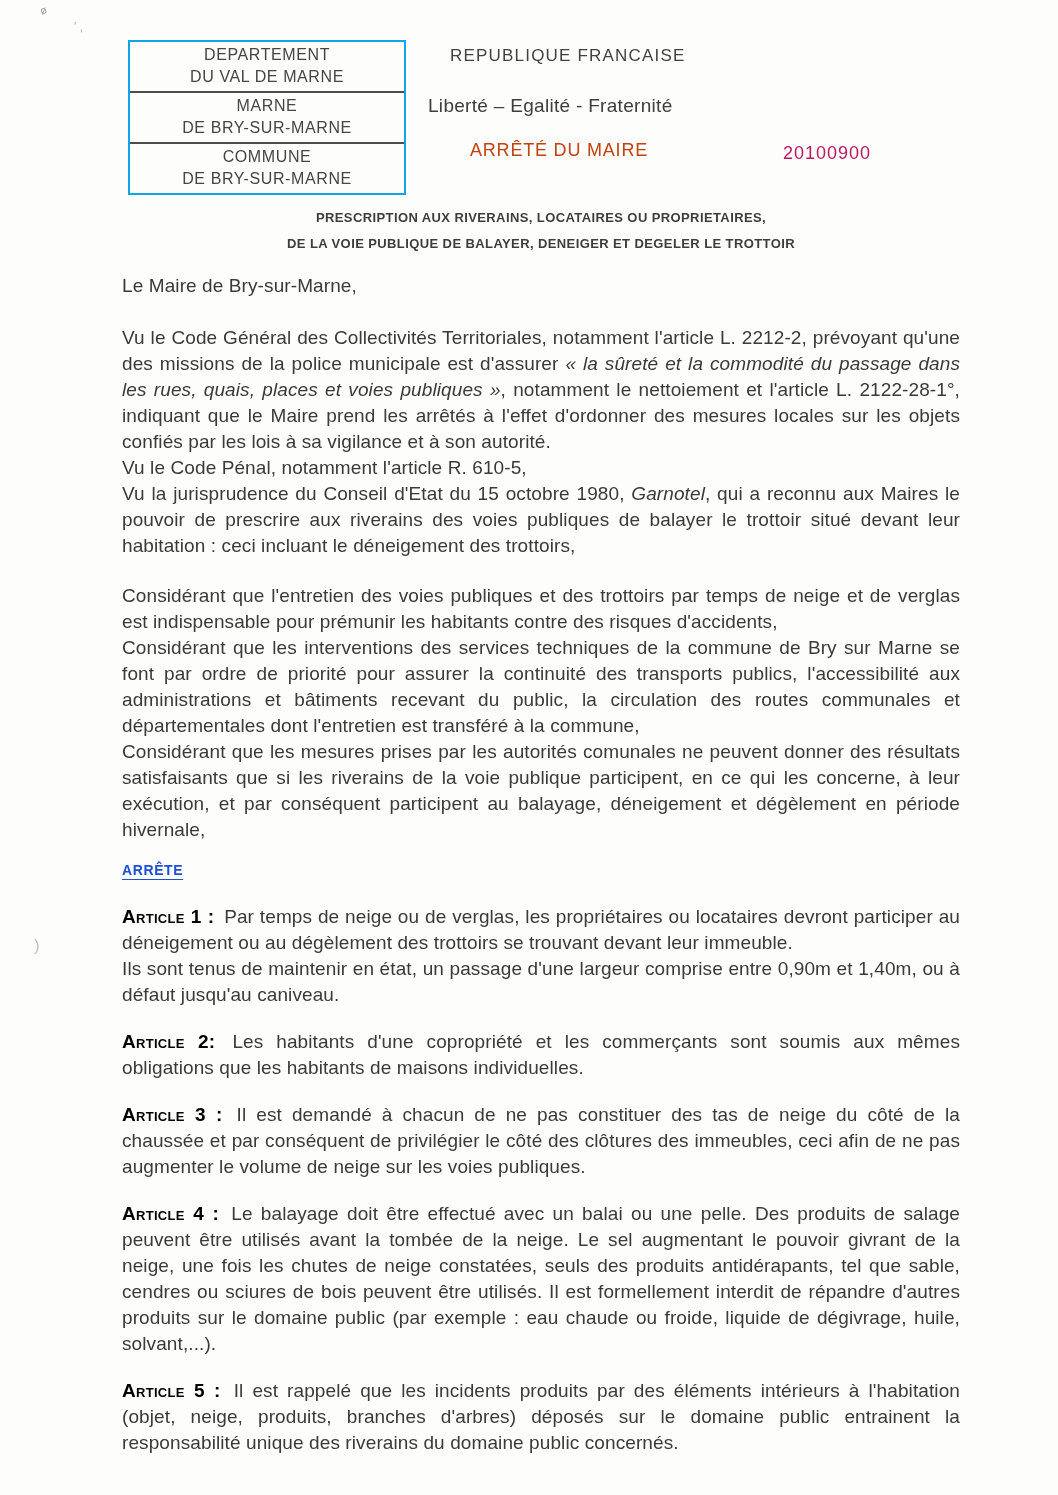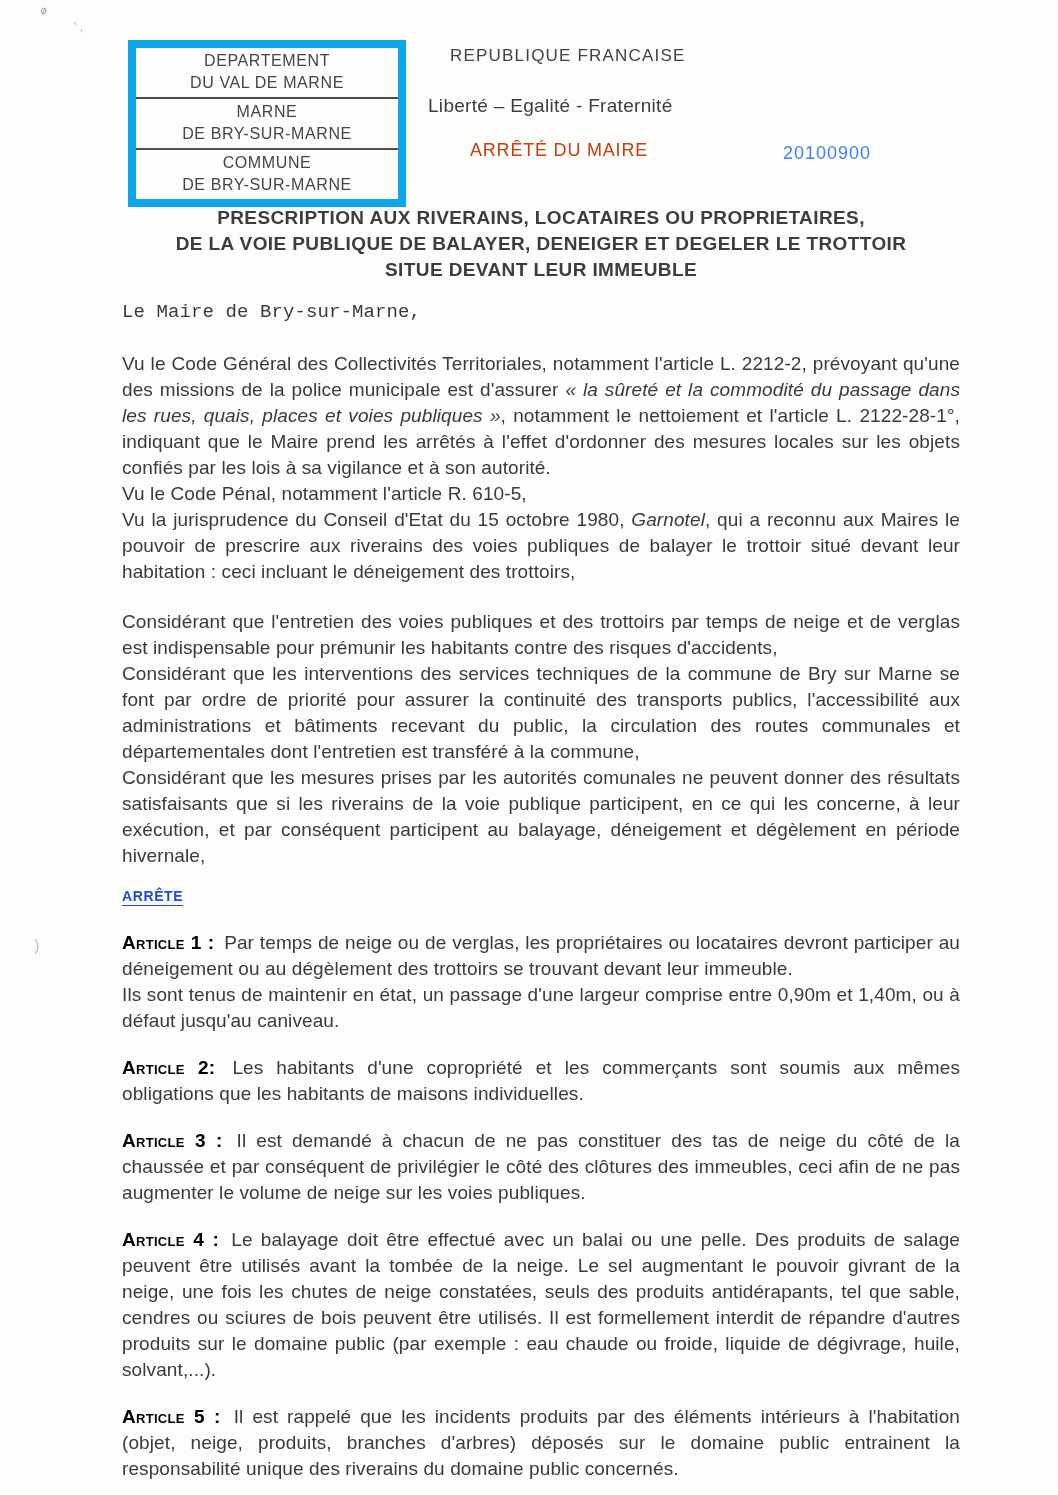--- a/index.html
+++ b/index.html
@@ -17,60 +17,60 @@
   .artifact { position: absolute; color: #9a9a9a; font-size: 11px; user-select: none; }
   .a1 { left: 40px; top: 4px; transform: rotate(-20deg); }
   .a2 { left: 74px; top: 20px; font-size: 12px; color: #b0b0b0; }
   .a3 { left: 34px; top: 936px; font-size: 17px; color: #c2c2c2; }
 
   
   .admin-box {
     position: absolute;
     left: 128px; top: 40px;
     width: 278px;
-    border: 8px solid #0ea5e9;
+    border: 2px solid #0ea5e9;
     box-sizing: border-box;
   }
   .admin-cell {
     text-align: center;
     font-size: 16px;
     line-height: 22px;
     letter-spacing: .6px;
     padding: 2px 4px 3px;
     color: #454545;
     border-bottom: 2px solid #4d4d4d;
   }
   .admin-cell:last-child { border-bottom: none; }
 
   .republic  { position: absolute; left: 450px; top: 46px;  font-size: 17px; letter-spacing: 1.2px; color: #424242; }
   .motto     { position: absolute; left: 428px; top: 95px;  font-size: 19px; letter-spacing: .3px; color: #3d3d3d; }
   .doc-type  { position: absolute; left: 470px; top: 140px; font-size: 18px; letter-spacing: .8px; color: #c2410c; }
-  .doc-number{ position: absolute; left: 783px; top: 143px; font-size: 18px; letter-spacing: 1px; color: #3b82f6; }
+  .doc-number{ position: absolute; left: 783px; top: 143px; font-size: 18px; letter-spacing: 1px; color: #be185d; }
 
   
   .content {
     position: absolute;
     left: 122px; top: 205px;
     width: 838px;
     font-size: 19px;
     line-height: 26px;
     letter-spacing: .1px;
     text-align: justify;
   }
   .doc-title {
     text-align: center;
     font-weight: bold;
-    font-size: 19px;
+    font-size: 13px;
     line-height: 26px;
     letter-spacing: .4px;
     color: #3d3d3d;
     margin: 0 0 16px 0;
   }
   p { margin: 0; }
-  .salutation { margin: 0 0 26px 0; text-align: left; font-family: Liberation Mono, monospace; }
+  .salutation { margin: 0 0 26px 0; text-align: left; }
   .gap-top { margin-top: 24px; }
   .it { font-style: italic; }
   .decree-heading {
     text-align: left;
     font-size: 14px;
     font-weight: bold;
     letter-spacing: .6px;
     margin: 14px 0 18px 0;
     text-decoration: underline;
     text-underline-offset: 4px;
@@ -112,21 +112,20 @@
   <div class="republic">REPUBLIQUE FRANCAISE</div>
   <div class="motto">Liberté – Egalité - Fraternité</div>
   <div class="doc-type">ARRÊTÉ DU MAIRE</div>
   <div class="doc-number">20100900</div>
 
   <div class="content">
 
     <div class="doc-title">
       <div>PRESCRIPTION AUX RIVERAINS, LOCATAIRES OU PROPRIETAIRES,</div>
       <div>DE LA VOIE PUBLIQUE DE BALAYER, DENEIGER ET DEGELER LE TROTTOIR</div>
-      <div>SITUE DEVANT LEUR IMMEUBLE</div>
     </div>
 
     <p class="salutation">Le Maire de Bry-sur-Marne,</p>
 
     <p class="para"><span>Vu le Code Général des Collectivités Territoriales, notamment l'article L. 2212-2, prévoyant qu'une des missions de la police municipale est d'assurer </span><span class="it">« la sûreté et la commodité du passage dans les rues, quais, places et voies publiques »</span><span>, notamment le nettoiement et l'article L. 2122-28-1°, indiquant que le Maire prend les arrêtés à l'effet d'ordonner des mesures locales sur les objets confiés par les lois à sa vigilance et à son autorité.</span></p>
 
     <p class="para">Vu le Code Pénal, notamment l'article R. 610-5,</p>
 
     <p class="para"><span>Vu la jurisprudence du Conseil d'Etat du 15 octobre 1980, </span><span class="it">Garnotel</span><span>, qui a reconnu aux Maires le pouvoir de prescrire aux riverains des voies publiques de balayer le trottoir situé devant leur habitation : ceci incluant le déneigement des trottoirs,</span></p>
 

